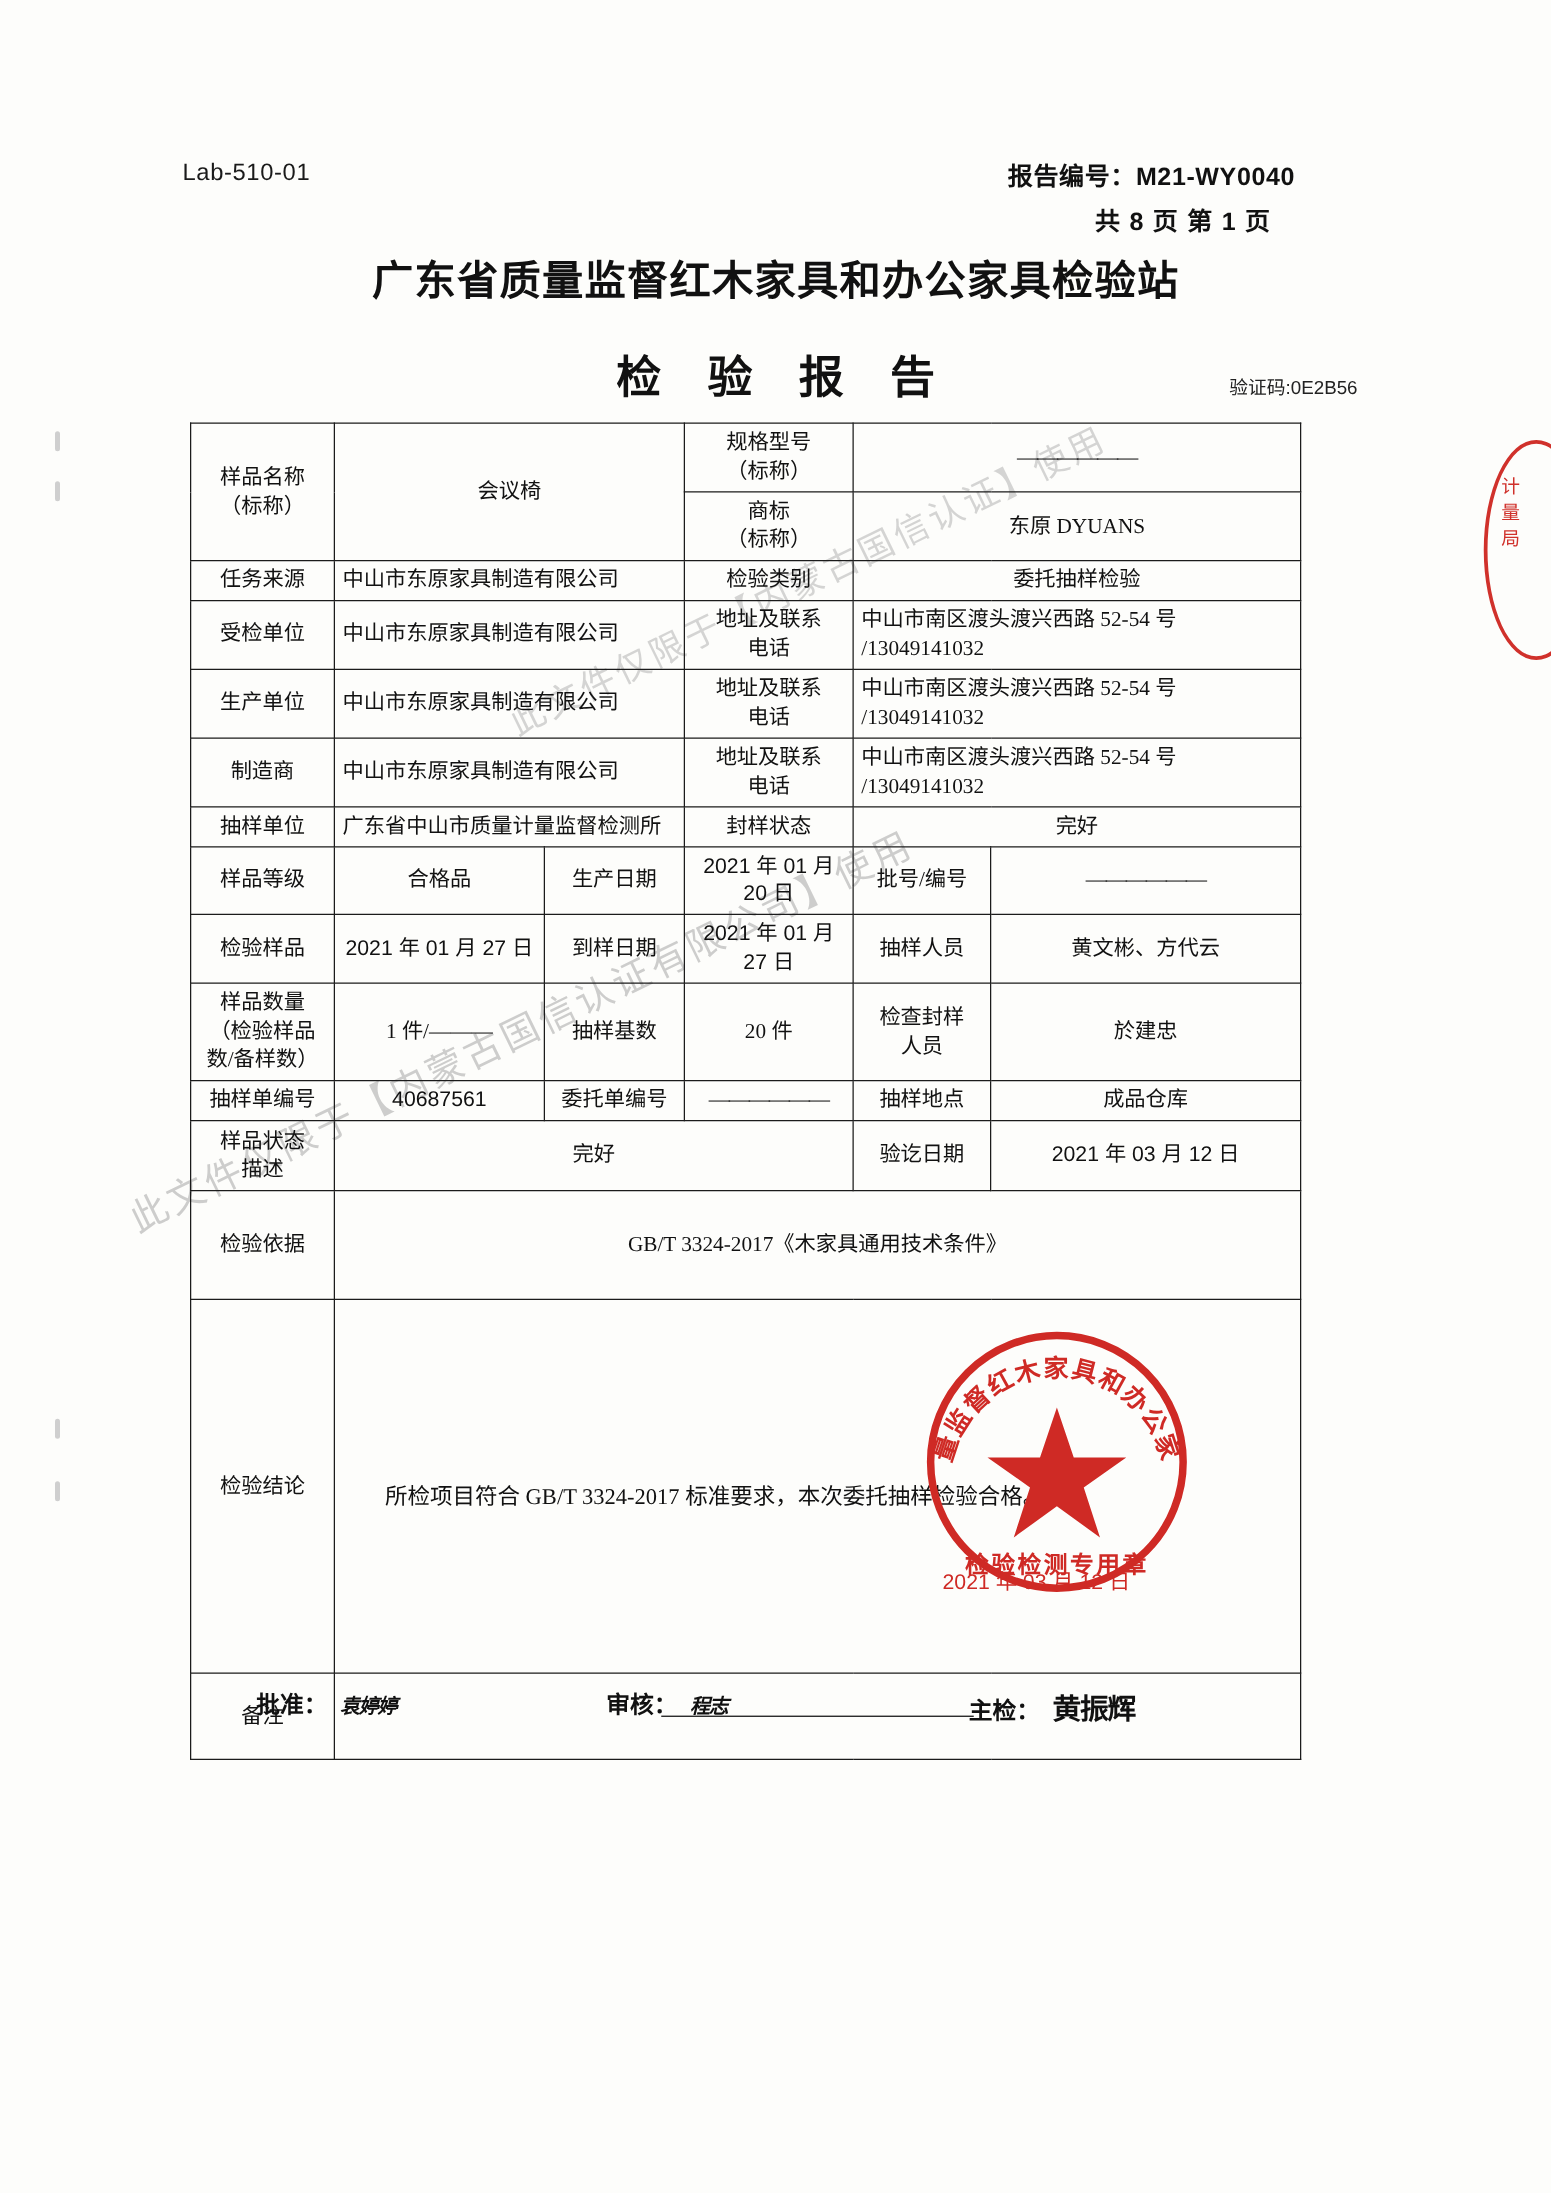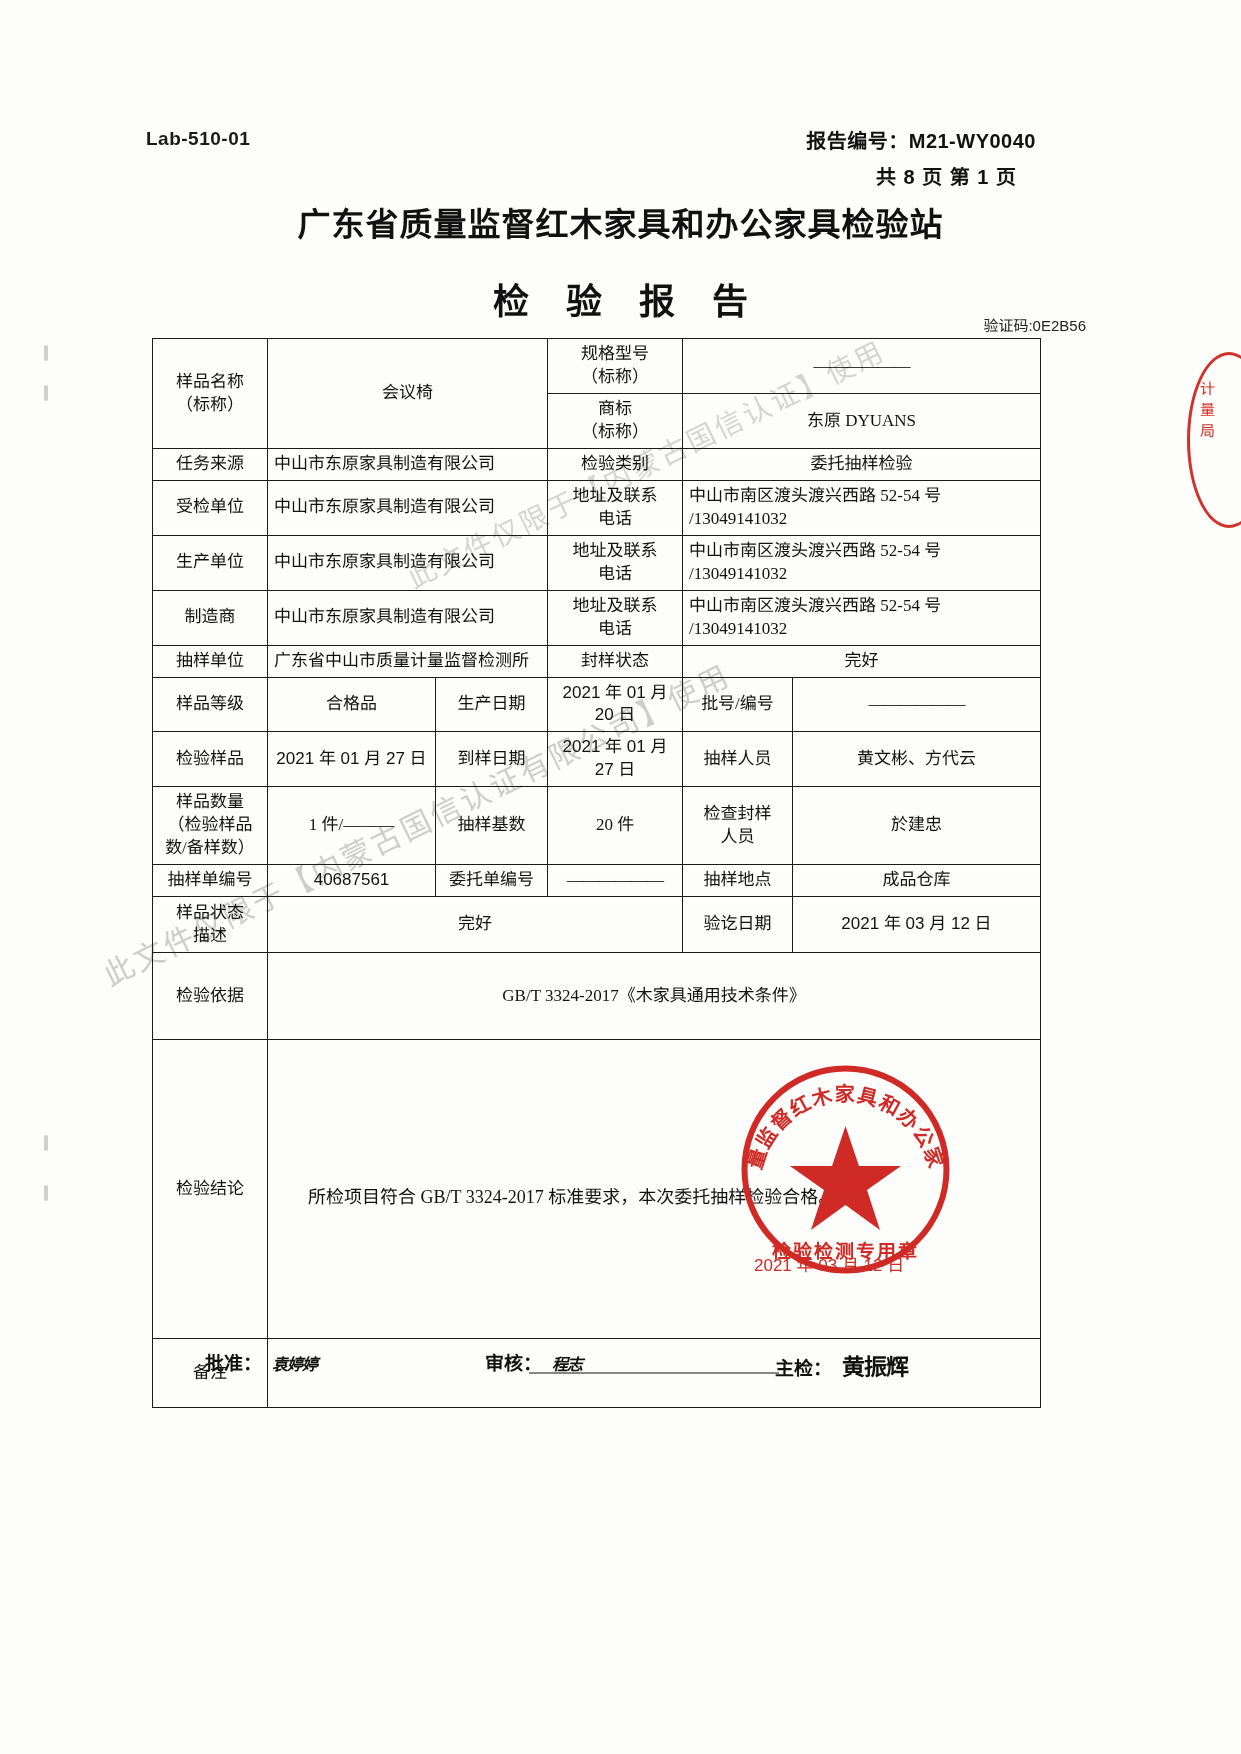--- a/index.html
+++ b/index.html
@@ -15,21 +15,21 @@
     position:absolute;inset:0;
     padding:0;
   }
   
   .hdr{
     position:absolute;top:128px;left:0;width:100%;
   }
   .form-code{
     position:absolute;left:146px;top:0;
     font-family:"Liberation Sans","DejaVu Sans",sans-serif;
-    font-size:19px;letter-spacing:.5px;font-weight:700;color:#1a1a1a;
+    font-size:19px;letter-spacing:.5px;font-weight:400;color:#1a1a1a;
   }
   .rep-no{
     position:absolute;right:205px;top:-3px;
     font-family:"Liberation Sans","DejaVu Sans",sans-serif;
     font-size:20px;font-weight:700;letter-spacing:.5px;white-space:nowrap;
   }
   .page-no{
     position:absolute;right:224px;top:33px;
     font-family:"Liberation Sans","DejaVu Sans",sans-serif;
     font-size:20px;font-weight:700;letter-spacing:1px;white-space:nowrap;
@@ -37,21 +37,21 @@
   .org{
     position:absolute;top:198px;left:0;width:100%;text-align:center;
     font-size:33px;font-weight:700;letter-spacing:1px;
   }
   .rep-title{
     position:absolute;top:272px;left:0;width:100%;text-align:center;
     font-size:36px;font-weight:700;letter-spacing:14px;
     text-indent:14px;
   }
   .verify{
-    position:absolute;right:155px;top:314px;
+    position:absolute;right:155px;top:298px;
     font-family:"Liberation Sans","DejaVu Sans",sans-serif;
     font-size:15px;color:#222;white-space:nowrap;
   }
   
   table.main{
     position:absolute;left:152px;top:338px;
     width:888px;
     border-collapse:collapse;
     table-layout:fixed;
   }

